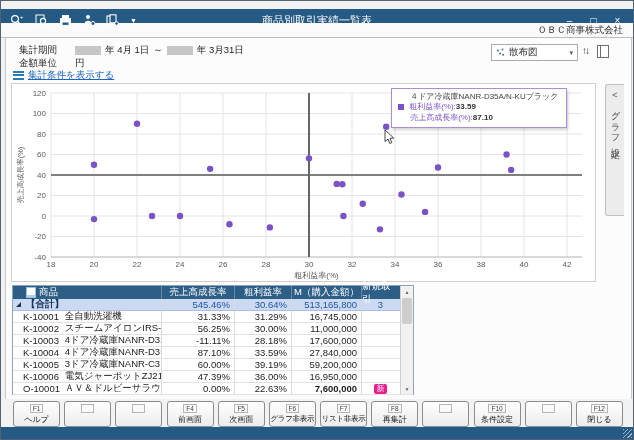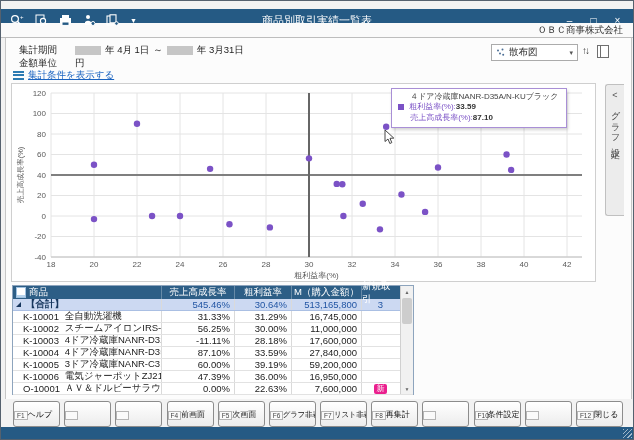--- a/index.html
+++ b/index.html
@@ -54,21 +54,21 @@
     border:1px solid #c0c0c0;border-right:none;border-radius:3px 0 0 3px;display:flex;
     flex-direction:column;align-items:center;padding-top:5px;box-sizing:border-box;
     font-size:9px;color:#555;}
   .tab-text{writing-mode:vertical-rl;letter-spacing:2px;margin-top:4px;font-size:9px;color:#444;}
   
   .grid{position:absolute;left:11px;top:284px;width:402px;height:110px;background:#fff;
     border:1px solid #8da4bd;box-sizing:border-box;font-size:9.5px;}
   .t-header{display:flex;height:13px;background:#2d5e86;color:#fff;align-items:center;}
   .hc{height:100%;display:flex;align-items:center;justify-content:center;box-sizing:border-box;
     border-right:1px solid rgba(255,255,255,.28);}
-  .hc.first{justify-content:flex-start;padding-left:3px;gap:3px;}
+  .hc.first{justify-content:flex-start;padding-left:13px;gap:3px;}
   .doc-icon{display:inline-block;width:8px;height:9px;background:#fff;border:1px solid #9fc1e0;
     box-shadow:inset 0 -2px 0 #b7d3ec;}
   .t-rows .row{display:flex;height:12px;border-bottom:1px solid #e2e2e2;box-sizing:border-box;
     align-items:center;background:#fff;color:#1c1c1c;}
   .cell{height:100%;display:flex;align-items:center;box-sizing:border-box;overflow:hidden;white-space:nowrap;}
   .v{border-right:1px solid #dadada;}
   .num{justify-content:flex-end;padding-right:4px;}
   .ctr{justify-content:center;}
   .code{padding-left:10px;}
   .row.total{background:#ccd9f2;border-bottom:1px solid #aabfe3;color:#17365d;}
@@ -79,21 +79,21 @@
     color:#fff;font-size:8px;text-align:center;border-radius:2px;}
   .scrollbar{position:absolute;right:0;top:0;bottom:0;width:13px;background:#f1f1f1;
     border-left:1px solid #d0d0d0;box-sizing:border-box;}
   .sb-btn{height:11px;display:flex;align-items:center;justify-content:center;font-size:5px;color:#666;}
   .sb-thumb{position:absolute;top:12px;left:1px;width:10px;height:26px;background:#cdcdcd;border-radius:2px;}
   .sb-down{position:absolute;bottom:0;width:100%;}
   
   .fkeys{position:absolute;left:0;top:399px;width:634px;height:29px;display:flex;
     justify-content:space-between;padding:1px 12px 0;box-sizing:border-box;background:#f2f2f2;}
   .fkey{width:47px;height:26px;border:1px solid #8c8c8c;border-radius:3px;
-    background:linear-gradient(#ffffff,#ececec);display:flex;flex-direction:row;
+    background:linear-gradient(#ffffff,#ececec);display:flex;flex-direction:column;
     align-items:center;box-sizing:border-box;overflow:hidden;}
   .fkey-key{margin-top:2px;font-size:6.5px;line-height:7px;border:1px solid #b5b5b5;
     padding:0 2px;min-width:7px;min-height:7px;text-align:center;color:#444;background:#fafafa;}
   .fkey-label{font-size:8px;color:#111;margin-top:1px;white-space:nowrap;}
   
   .statusbar{position:absolute;left:0;bottom:0;width:100%;height:12px;background:#255a84;}
   .grip{position:absolute;right:1px;bottom:1px;width:9px;height:9px;
     background:repeating-linear-gradient(135deg,#9fb6c9 0 1px,transparent 1px 3px);}
 </style>
 </head>
@@ -368,21 +368,21 @@
           <div class="cell v num" style="width: 70px;">16,950,000</div>
           <div class="cell ctr" style="width: 37px;"></div>
         </div>
         <div class="row">
           <div class="cell v" style="width: 149px; padding: 0px;">
             <div class="cell code" style="width: 52px;">O-10001</div>
             <div class="cell " style="width: 97px;">ＡＶ＆ドルビーサラウン</div>
           </div>
           <div class="cell v num" style="width: 73px;">0.00%</div>
           <div class="cell v num" style="width: 57px;">22.63%</div>
-          <div class="cell v num" style="width: 70px;">7,600,000</div>
+          <div class="cell v num" style="width: 70px; font-weight: bold;">7,600,000</div>
           <div class="cell ctr" style="width: 37px;">
             <span class="badge">新</span>
           </div>
         </div>
       </div>
     <div class="scrollbar">
       <div class="sb-btn">▲</div>
       <div class="sb-thumb"></div>
       <div class="sb-btn sb-down">▼</div>
     </div>

